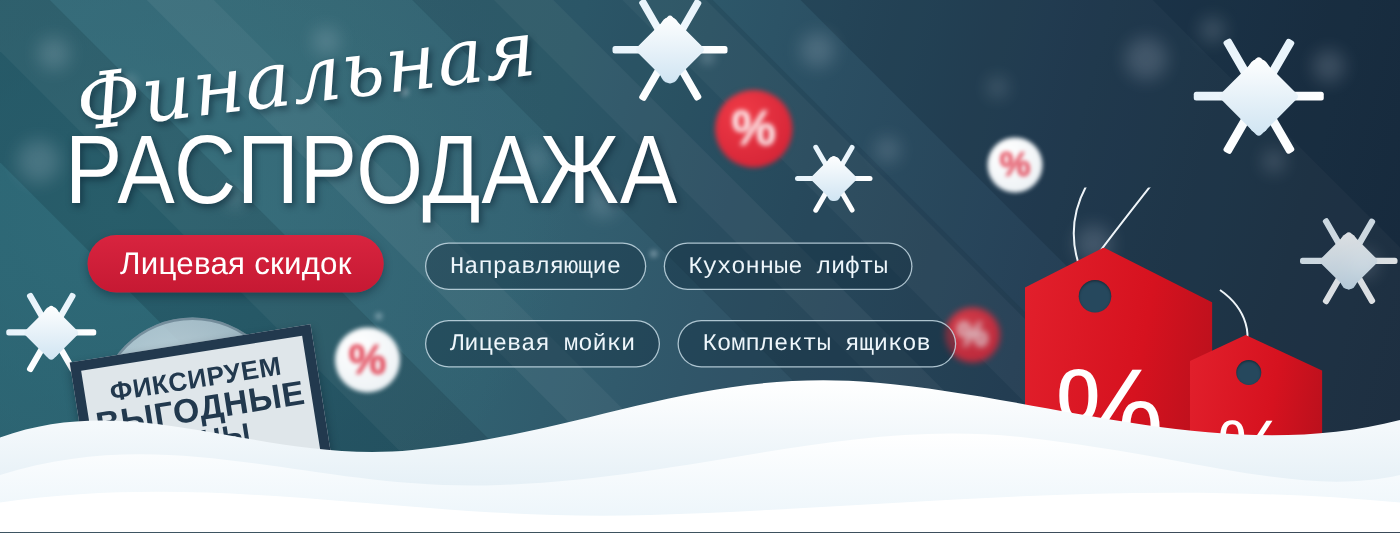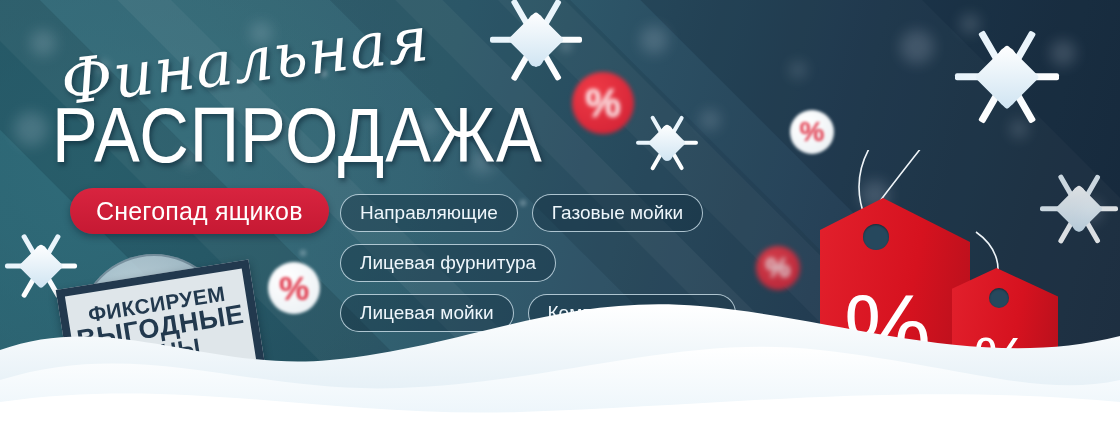--- a/index.html
+++ b/index.html
@@ -109,21 +109,21 @@
 
   
   .pills{ position:absolute; left:340px; top:194px; width:470px; }
   .pillrow{ display:flex; gap:14px; margin-bottom:12px; }
   .pill{
     height:38px; padding:0 19px;
     display:flex; align-items:center; justify-content:center;
     border:1px solid rgba(214,233,243,.78);
     border-radius:19px;
     background:rgba(17,44,63,.40);
-    color:#eef6fb; font-size:19px; white-space:nowrap;
+    color:#eef6fb; font-size:19px; white-space:nowrap;font-family:Liberation Mono, monospace;
   }
 
   
   .tags{ position:absolute; left:790px; top:150px; width:330px; height:276px; }
   .tag{ position:absolute; }
   .tag .body{
     width:100%; height:100%;
     background:linear-gradient(100deg,#e2202c 0%, #d6121f 58%, #b5101c 100%);
     clip-path:polygon(42% 0%, 100% 22%, 100% 100%, 0% 100%, 0% 16%);
     box-shadow:0 6px 14px rgba(0,15,28,.35);
@@ -225,38 +225,37 @@
 
   <div class="pct red" style="left:572px;top:72px;width:62px;height:62px;font-size:40px;filter:blur(2.2px);">%</div>
   <div class="pct white" style="left:790px;top:110px;width:44px;height:44px;font-size:28px;filter:blur(1.6px);">%</div>
   <div class="pct white" style="left:268px;top:262px;width:52px;height:52px;font-size:34px;filter:blur(1.8px);">%</div>
   <div class="pct red" style="left:437px;top:345px;width:46px;height:46px;font-size:30px;filter:blur(2px);">%</div>
   <div class="pct red" style="left:756px;top:246px;width:44px;height:44px;font-size:28px;filter:blur(2.4px);opacity:.85;">%</div>
 
   <div class="script">Финальная</div>
   <div class="headline">РАСПРОДАЖА</div>
 
-  <div class="redbadge">Снегопад ящиков</div>
+  <div class="redbadge">Лицевая скидок</div>
 
   <div class="stamp">
     <div class="stamp-circle"></div>
     <div class="stamp-box">
       <span class="stamp-l1">ФИКСИРУЕМ</span>
       <span class="stamp-l2">ВЫГОДНЫЕ</span>
       <span class="stamp-l3">ЦЕНЫ</span>
     </div>
   </div>
 
   <div class="pills">
     <div class="pillrow">
       <div class="pill">Направляющие</div>
-      <div class="pill">Газовые мойки</div>
+      <div class="pill">Кухонные лифты</div>
     </div>
     <div class="pillrow">
-      <div class="pill">Лицевая фурнитура</div>
     </div>
     <div class="pillrow">
       <div class="pill">Лицевая мойки</div>
       <div class="pill">Комплекты ящиков</div>
     </div>
   </div>
 
   <div class="tags">
     <svg class="string" width="330" height="276" viewBox="0 0 330 276">
       <path d="M76 70 C 62 36, 70 6, 92 -20" fill="none" stroke="#eef4f8" stroke-width="1.6"></path>

